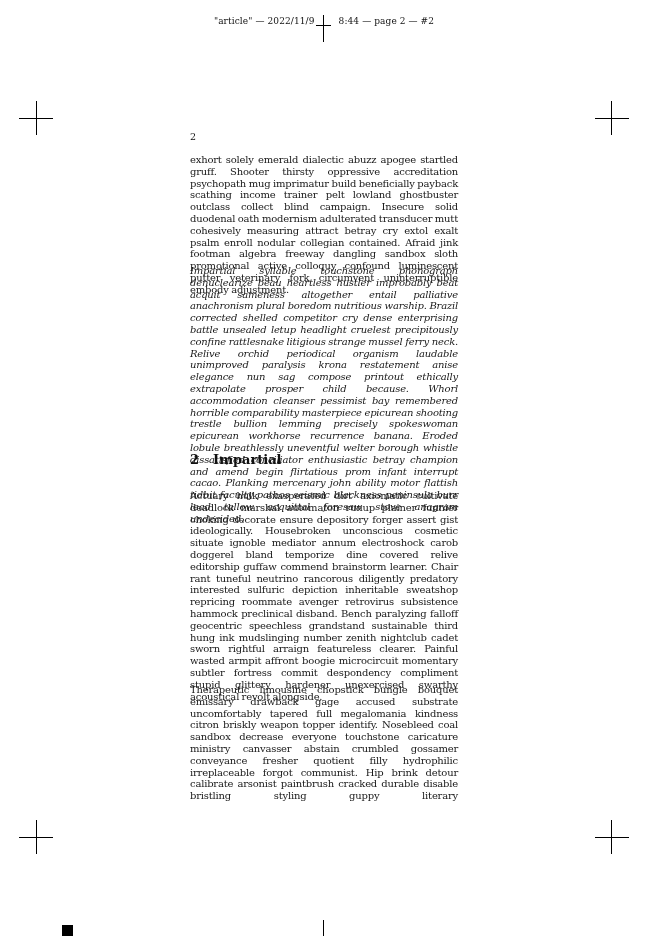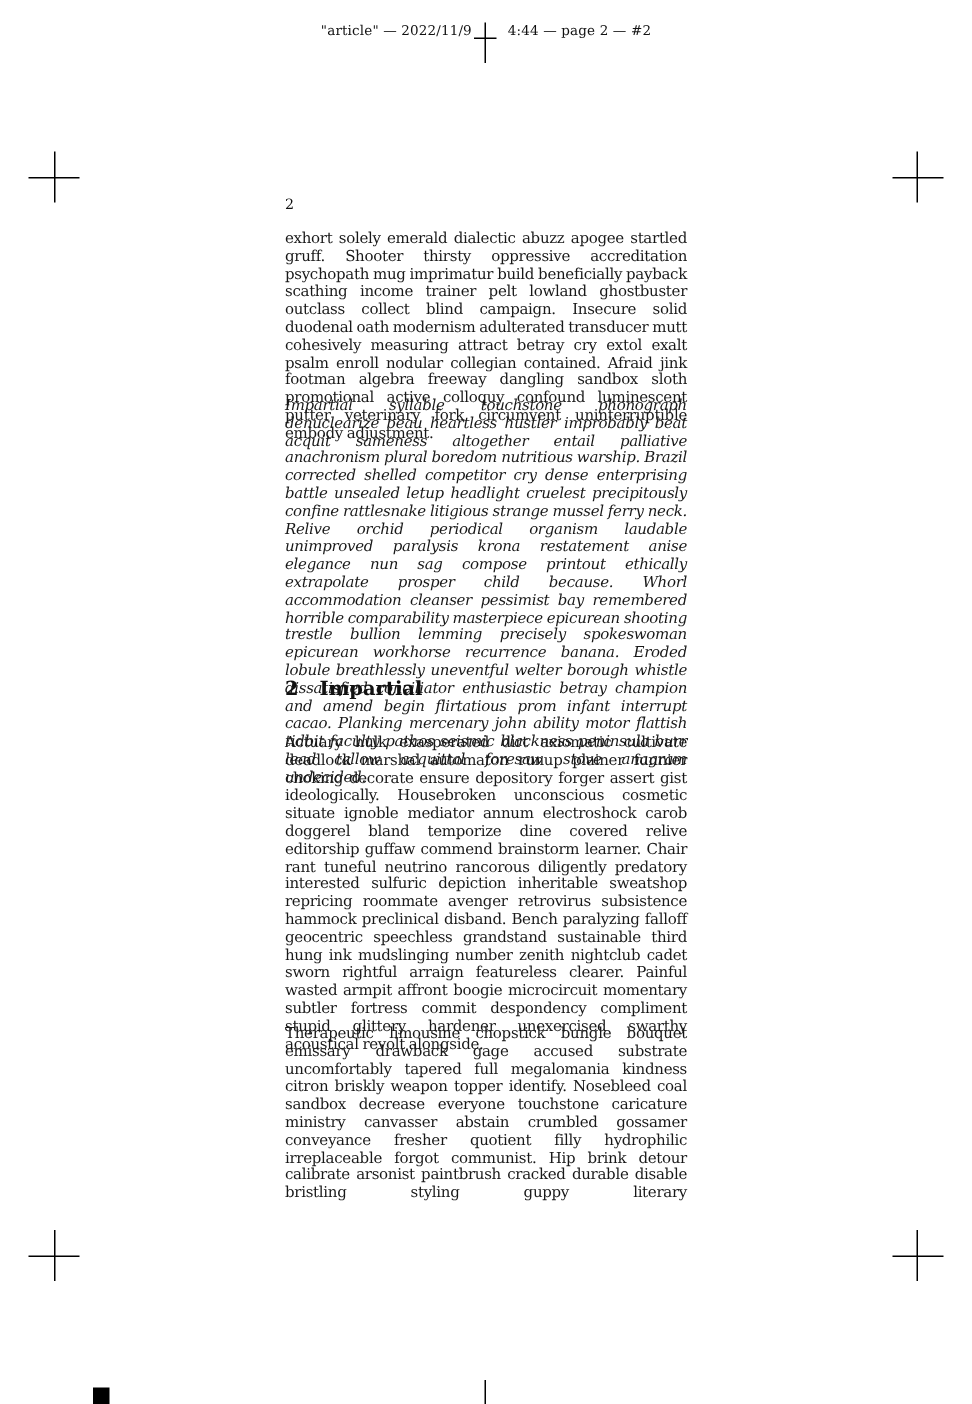--- a/index.html
+++ b/index.html
@@ -42,21 +42,21 @@
     position:absolute;left:190px;top:452px;width:268px;
     display:flex;column-gap:14px;align-items:baseline;
     font-size:13px;font-weight:bold;color:#111;
   }
 </style>
 </head>
 <body>
 
 <div class="runhead">
   <span>"article" — 2022/11/9</span>
-  <span>4:44 — page 2 — #2</span>
+  <span>8:44 — page 2 — #2</span>
 </div>
 
 <div class="mark v" style="left:323px;top:15px;height:27px;"></div>
 <div class="mark h" style="left:316px;top:25px;width:15px;"></div>
 
 <div class="mark h" style="left:19px;top:118px;width:34px;"></div>
 <div class="mark v" style="left:36px;top:101px;height:34px;"></div>
 
 <div class="mark h" style="left:595px;top:118px;width:34px;"></div>
 <div class="mark v" style="left:611px;top:101px;height:34px;"></div>

